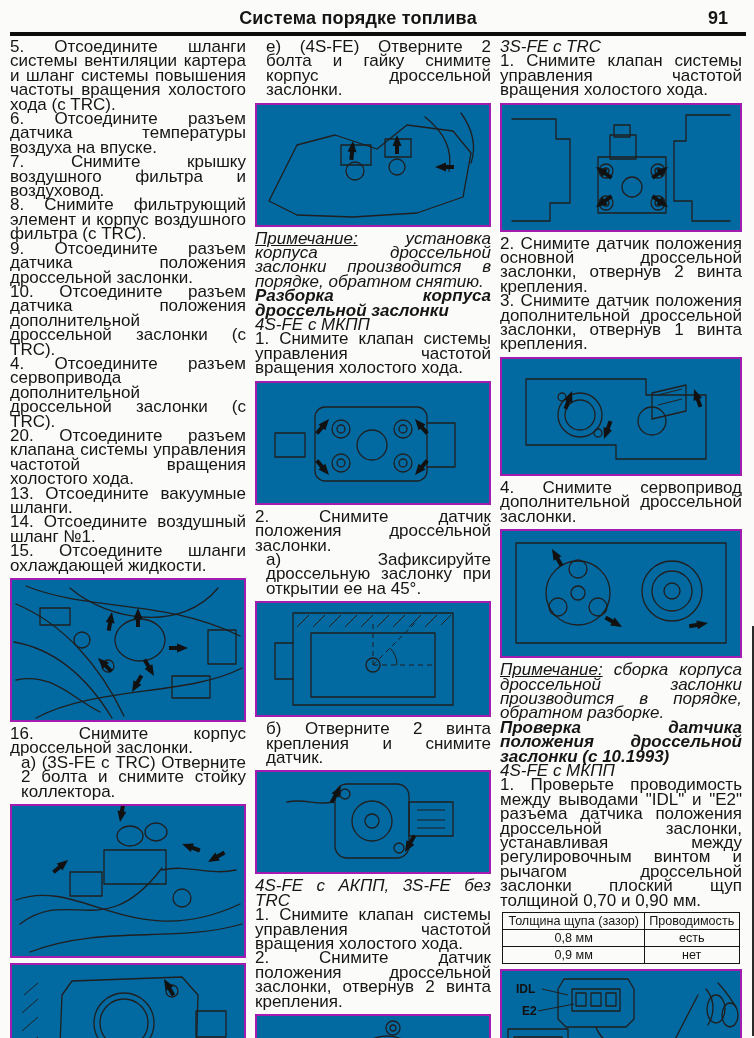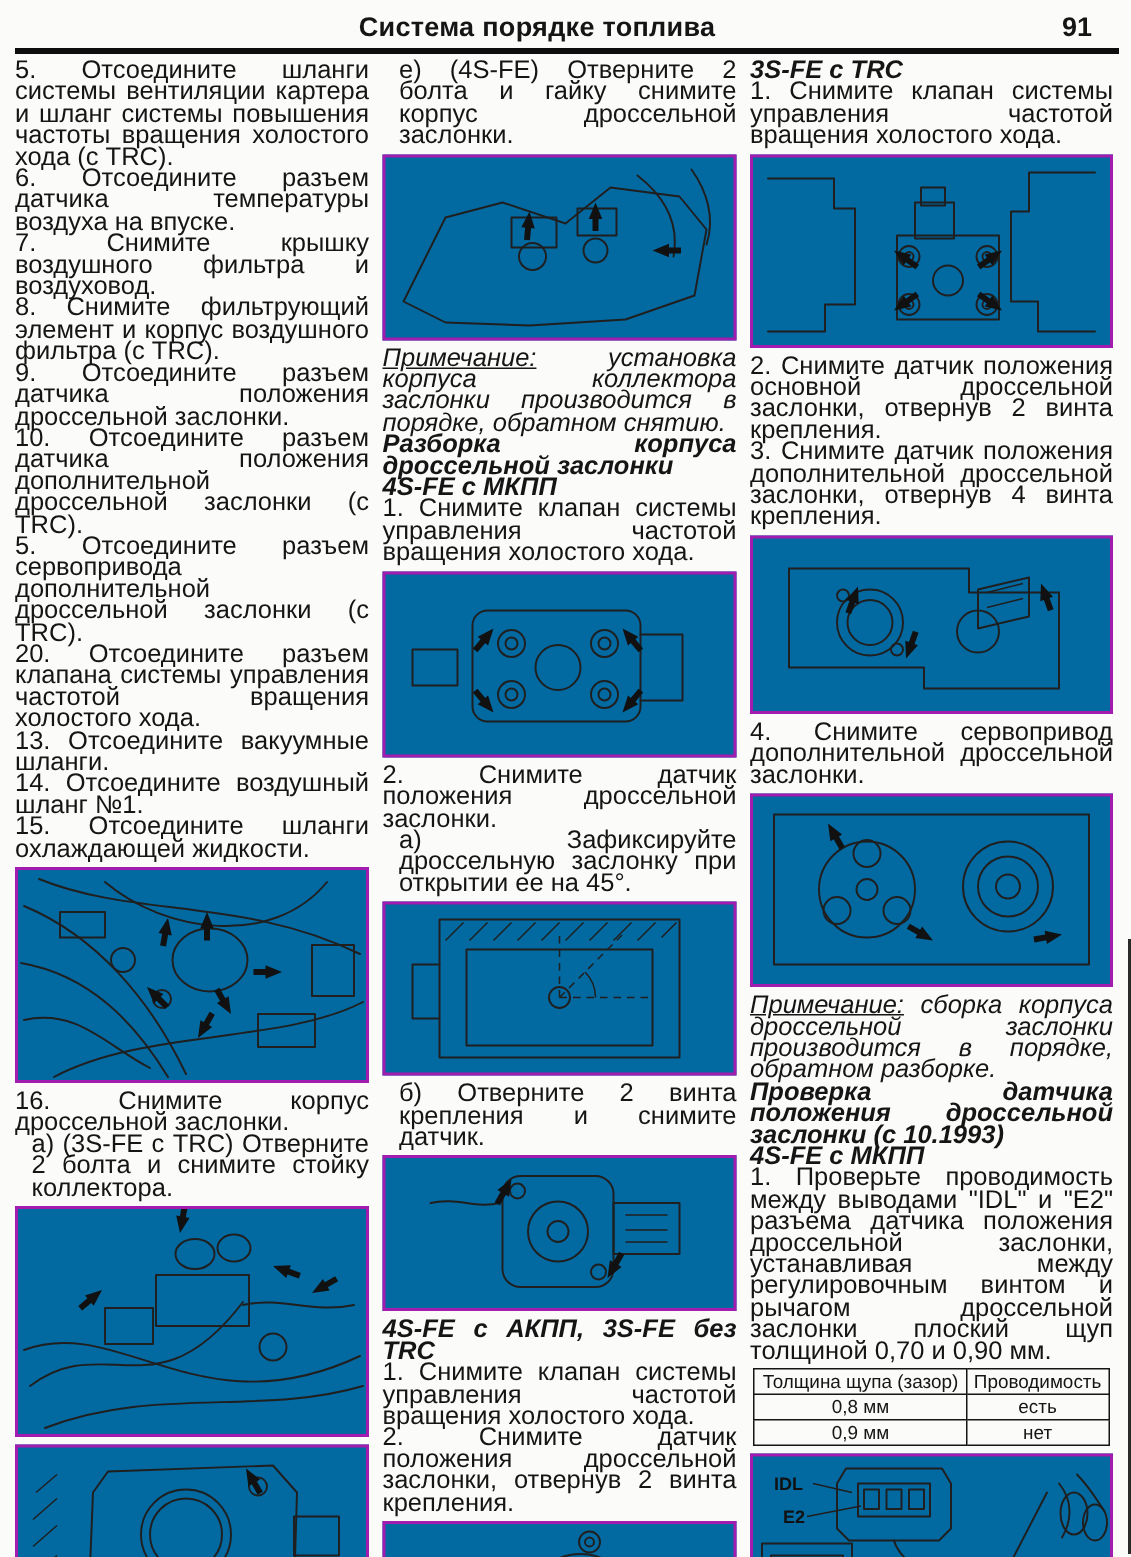--- a/index.html
+++ b/index.html
@@ -13,21 +13,21 @@
     font-size:18px;font-weight:bold;letter-spacing:.2px;}
   .header .pagenum{position:absolute;right:18px;top:2px;font-size:18px;font-weight:bold;}
   .cols{display:flex;gap:9px;}
   .col{width:236px;flex:0 0 auto;}
   .col.c3{width:242px;}
   .col p{margin:0;font-size:17px;line-height:14.4px;text-align:justify;}
   .sub{padding-left:11px;}
   .note{font-style:italic;margin-top:3px;}
   .note .nlabel{text-decoration:underline;}
   .heading{font-weight:bold;font-style:italic;font-size:13.2px;line-height:15.5px;margin:3px 0 1px 0;text-align:justify;}
-  .subheading{font-style:italic;font-size:12.8px;line-height:15px;margin:1px 0 0 0;font-weight:bold;}
+  .subheading{font-style:italic;font-size:12.8px;line-height:15px;margin:1px 0 0 0;}
   .figure{border:2px solid #a21caf;margin:5px 0;background:#0369a1;}
   .figure svg{display:block;width:100%;height:auto;}
   .sk{stroke:#1f1f1f;fill:none;stroke-width:1.3;stroke-linecap:round;stroke-linejoin:round;}
   .sk2{stroke:#1f1f1f;fill:none;stroke-width:1;}
   .blk{fill:#111;stroke:none;}
   .fig-label{font-family:"Liberation Sans",sans-serif;font-weight:bold;font-size:12px;fill:#111;}
   table.spec{width:98%;border-collapse:collapse;margin:4px auto 4px auto;font-size:12.6px;border-radius:12px;}
   table.spec th,table.spec td{border:1.8px solid #151515;text-align:center;font-weight:normal;padding:1px 3px;line-height:14px;}
   .edge-artifact{position:absolute;right:0;top:626px;width:2px;height:410px;background:#2a2a2a;}
 </style>
@@ -43,21 +43,21 @@
 
   <div class="cols">
 
     <div class="col c1">
       <p>5. Отсоедините шланги системы вентиляции картера и шланг системы повышения частоты вращения холостого хода (с TRC).</p>
       <p>6. Отсоедините разъем датчика температуры воздуха на впуске.</p>
       <p>7. Снимите крышку воздушного фильтра и воздуховод.</p>
       <p>8. Снимите фильтрующий элемент и корпус воздушного фильтра (с TRC).</p>
       <p>9. Отсоедините разъем датчика положения дроссельной заслонки.</p>
       <p>10. Отсоедините разъем датчика положения дополнительной дроссельной заслонки (с TRC).</p>
-      <p>5. Отсоедините разъем сервопривода дополнительной дроссельной заслонки (с TRC).</p>
+      <p>4. Отсоедините разъем сервопривода дополнительной дроссельной заслонки (с TRC).</p>
       <p>20. Отсоедините разъем клапана системы управления частотой вращения холостого хода.</p>
       <p>13. Отсоедините вакуумные шланги.</p>
       <p>14. Отсоедините воздушный шланг №1.</p>
       <p>15. Отсоедините шланги охлаждающей жидкости.</p>
 
       <div class="figure">
         <svg viewBox="0 0 232 140">
           <path class="sk" d="M4,24 C52,44 88,86 112,136"></path>
           <path class="sk" d="M2,62 C48,70 78,102 100,138"></path>
           <path class="sk" d="M14,6 C78,32 150,18 228,56"></path>
@@ -175,21 +175,21 @@
               <polygon class="blk" points="0,0 11,-4.5 11,4.5"></polygon>
               <rect class="blk" x="10" y="-2" width="9" height="4"></rect>
             </g>
           <g transform="translate(178,62) rotate(0)">
               <polygon class="blk" points="0,0 11,-4.5 11,4.5"></polygon>
               <rect class="blk" x="10" y="-2" width="9" height="4"></rect>
             </g>
         </svg>
       </div>
 
-      <p class="note"><span class="nlabel">Примечание:</span><span> установка корпуса коллектора заслонки производится в порядке, обратном снятию.</span></p>
+      <p class="note"><span class="nlabel">Примечание:</span><span> установка корпуса дроссельной заслонки производится в порядке, обратном снятию.</span></p>
       <p class="heading">Разборка корпуса дроссельной заслонки</p>
       <p class="subheading">4S-FE с МКПП</p>
       <p>1. Снимите клапан системы управления частотой вращения холостого хода.</p>
 
       <div class="figure">
         <svg viewBox="0 0 232 120">
           <rect class="sk" x="58" y="24" width="112" height="74" rx="10"></rect>
           <circle class="sk" cx="84" cy="46" r="9"></circle>
             <circle class="sk" cx="84" cy="46" r="4"></circle>
           <circle class="sk" cx="146" cy="46" r="9"></circle>
@@ -316,21 +316,21 @@
               <rect class="blk" x="10" y="-2" width="9" height="4"></rect>
             </g>
           <g transform="translate(166,102) rotate(-145)">
               <polygon class="blk" points="0,0 11,-4.5 11,4.5"></polygon>
               <rect class="blk" x="10" y="-2" width="9" height="4"></rect>
             </g>
         </svg>
       </div>
 
       <p>2. Снимите датчик положения основной дроссельной заслонки, отвернув 2 винта крепления.</p>
-      <p>3. Снимите датчик положения дополнительной дроссельной заслонки, отвернув 4 винта крепления.</p>
+      <p>3. Снимите датчик положения дополнительной дроссельной заслонки, отвернув 1 винта крепления.</p>
 
       <div class="figure">
         <svg viewBox="0 0 238 115">
           <path class="sk" d="M24,20 h120 v16 h60 v64 h-90 v-14 h-90 z"></path>
           <circle class="sk" cx="78" cy="56" r="22"></circle>
           <circle class="sk" cx="78" cy="56" r="15"></circle>
           <circle class="sk" cx="150" cy="62" r="14"></circle>
           <path class="sk" d="M150,34 l34,-8 v26 l-34,8 z"></path>
           <path class="sk2" d="M156,36 l24,-6 M156,46 l24,-6"></path>
           <circle class="sk" cx="60" cy="38" r="4"></circle>

